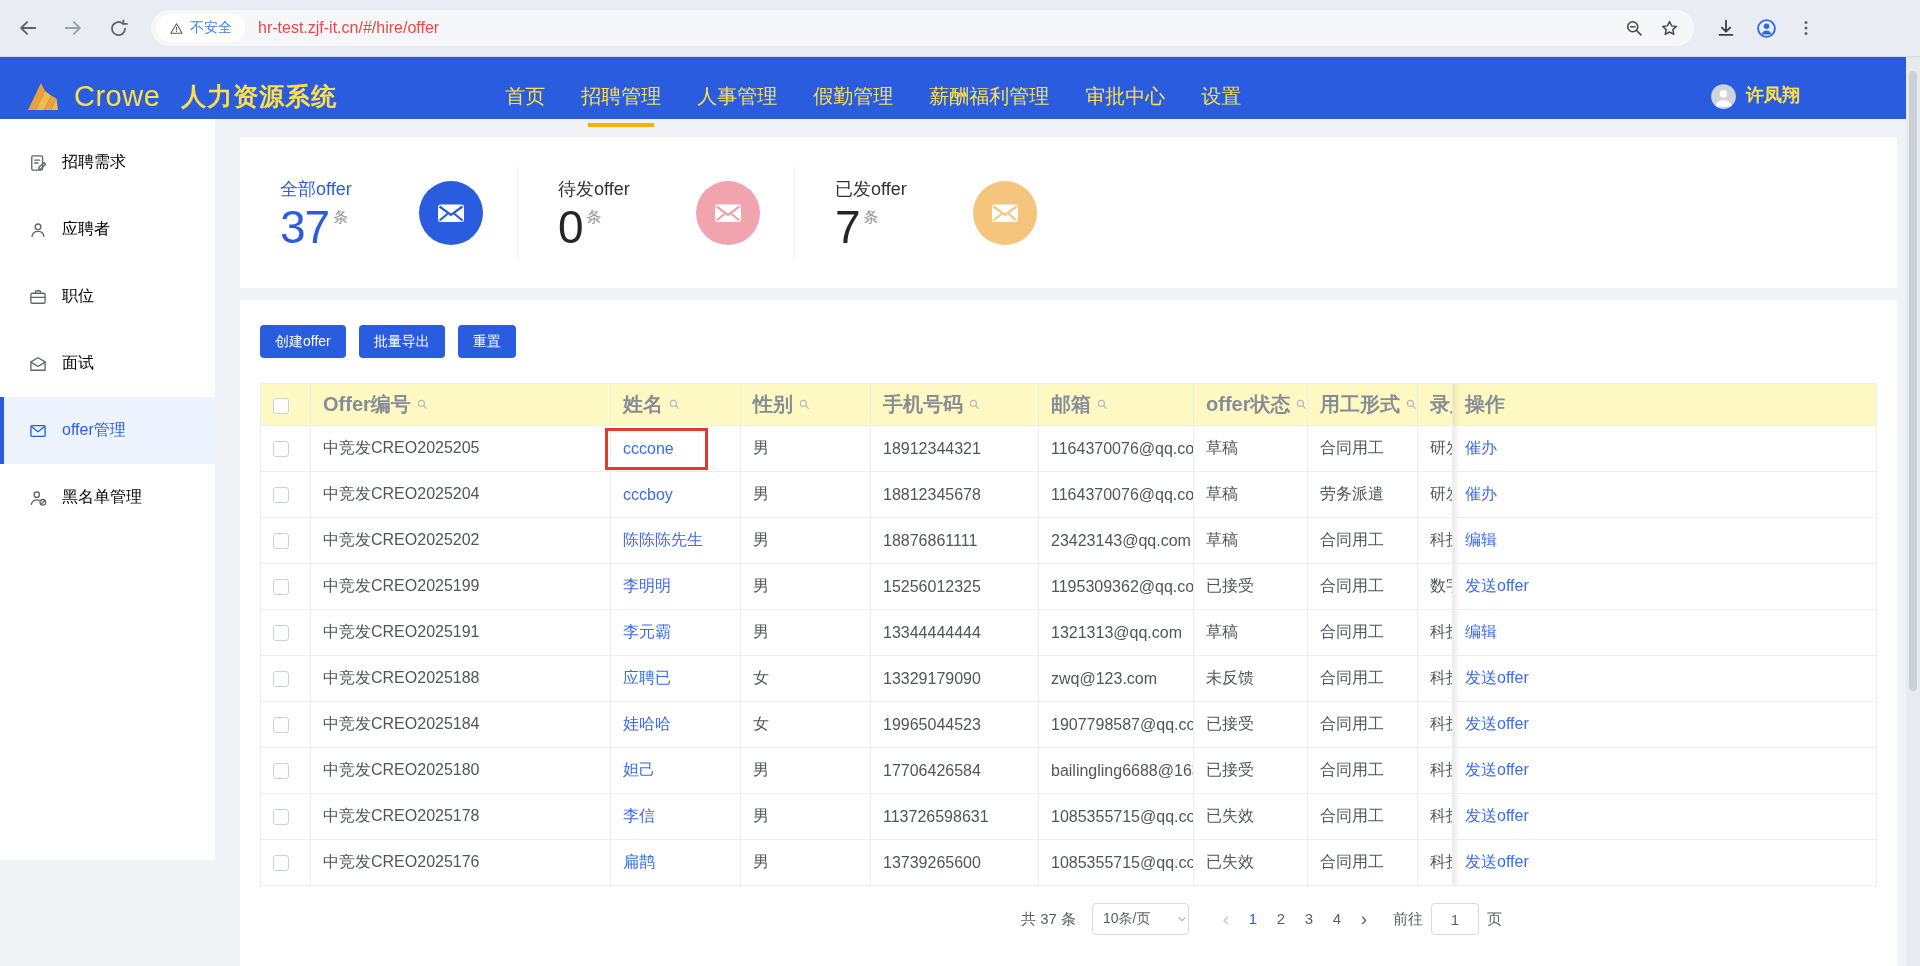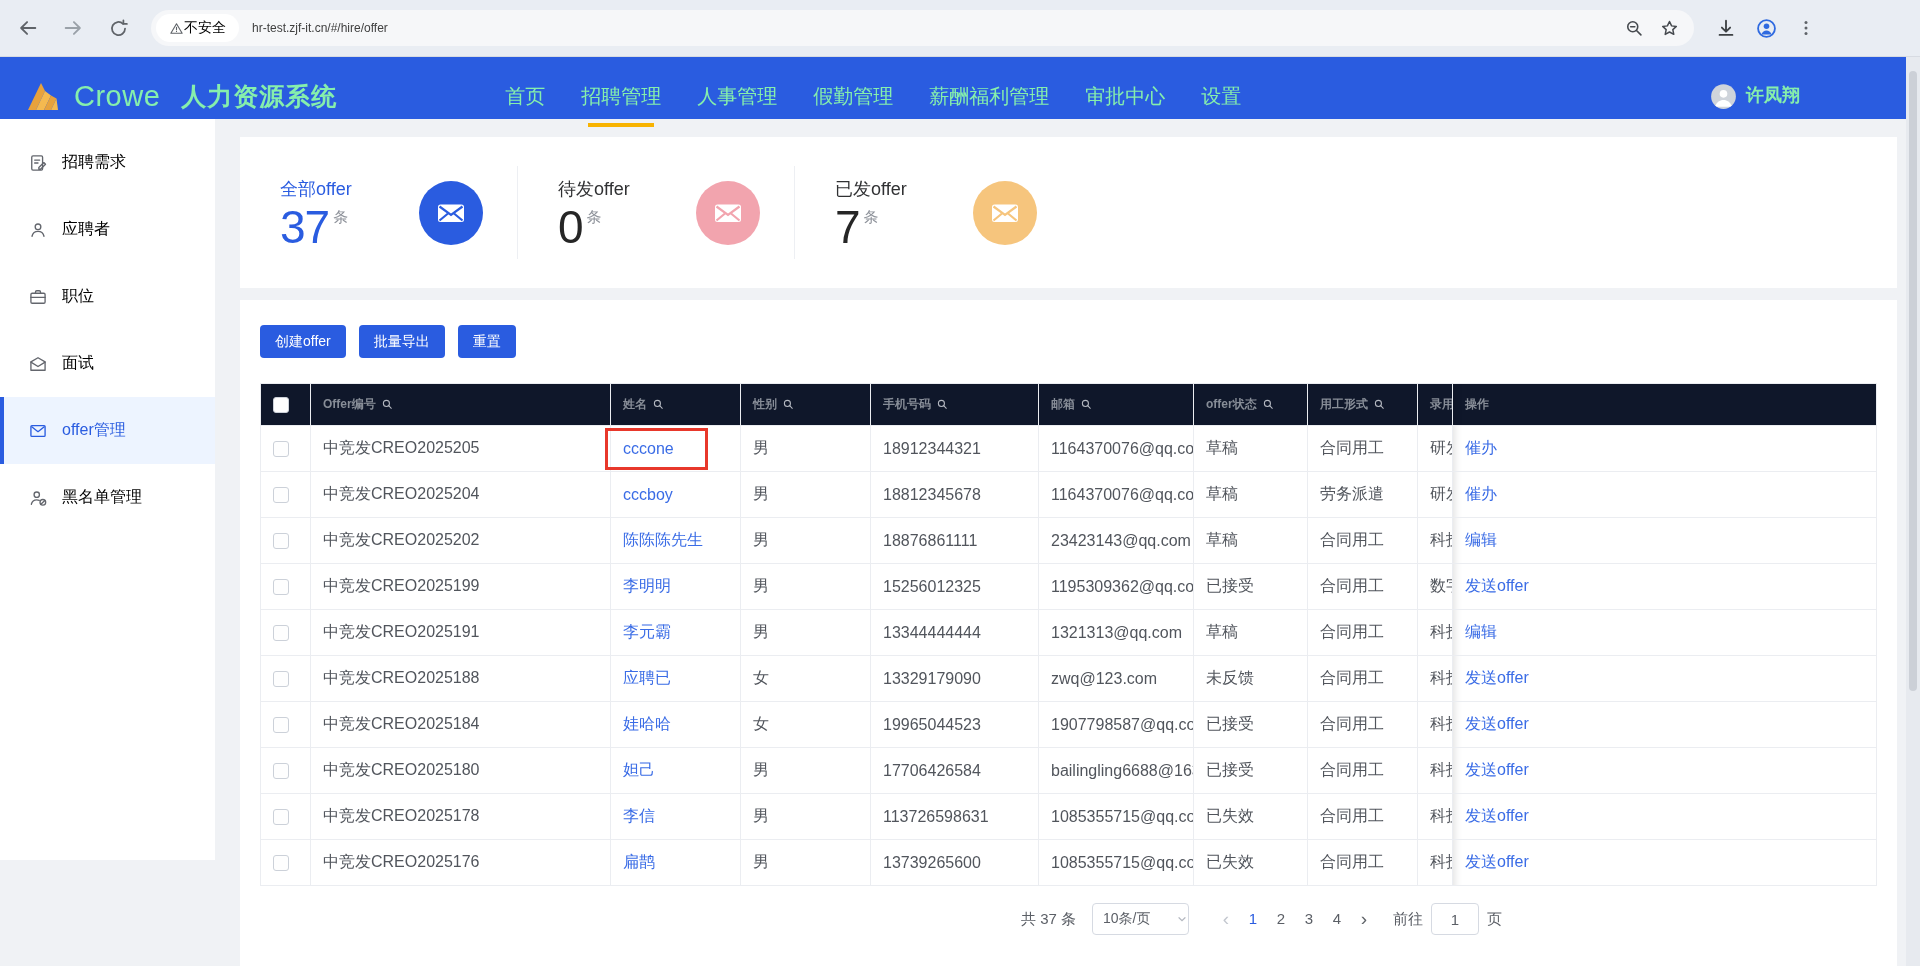--- a/index.html
+++ b/index.html
@@ -4,28 +4,28 @@
 <style>
   * { margin:0; padding:0; box-sizing:border-box; }
   html,body { width:1920px; height:966px; overflow:hidden; }
   body { font-family:"Liberation Sans","DejaVu Sans",sans-serif; background:#f0f2f5; color:#51555c; }
   svg { display:block; }
 
   
   .chrome { height:57px; background:#e9edf3; border-bottom:1px solid #d7dbe2; display:flex; align-items:center; padding:0 0 0 16px; }
   .cicon { width:24px; height:24px; display:flex; align-items:center; justify-content:center; margin-right:21px; cursor:pointer; }
   .omnibox { flex:0 0 auto; width:1543px; height:36px; background:#f6f7f9; border-radius:18px; display:flex; align-items:center; padding:0 14px 0 5px; }
-  .sec-chip { height:28px; background:#ffffff; border-radius:14px; display:flex; align-items:center; padding:0 13px; color:#000000; font-size:14px; }
-  .url { margin-left:13px; font-size:12px; color:#404040; flex:1; }
+  .sec-chip { height:28px; background:#ffffff; border-radius:14px; display:flex; align-items:center; gap:6px; padding:0 13px; color:#3b82f6; font-size:14px; }
+  .url { margin-left:13px; font-size:16px; color:#ef4444; flex:1; }
   .omni-right { display:flex; align-items:center; gap:15px; }
   .after-pill { display:flex; align-items:center; margin-left:20px; }
   .after-pill .cicon { margin-right:16px; }
 
   
-  .navbar { height:62px; background:#2a5ce0; display:flex; align-items:center; padding:16px 120px 0 27px; color:#86efac; }
+  .navbar { height:62px; background:#2a5ce0; display:flex; align-items:center; padding:16px 120px 0 27px; color:#fde047; }
   .brand { display:flex; align-items:center; gap:11px; }
   .brand-name { font-size:29px; letter-spacing:.5px; font-weight:400; }
   .app-name { font-size:25px; font-weight:bold; margin-left:10px; letter-spacing:1px; }
   .main-nav { display:flex; margin-left:150px; height:62px; }
   .nav-item { position:relative; font-size:20px; padding:0 18px; display:flex; align-items:center; cursor:pointer; white-space:nowrap; }
   .nav-item.active::after { content:""; position:absolute; left:50%; transform:translateX(-50%); bottom:0; width:66px; height:4px; background:#f8b301; }
   .nav-user { margin-left:auto; display:flex; align-items:flex-start; gap:9px; }
   .nav-user .uname { font-size:18px; font-weight:bold; }
 
   
@@ -48,21 +48,21 @@
   .stat-circle { width:64px; height:64px; border-radius:50%; display:flex; align-items:center; justify-content:center; flex:none; }
 
   
   .table-card { background:#fff; margin-top:12px; height:666px; padding:25px 20px 0 20px; }
   .btn-row { display:flex; gap:13px; }
   .btn { background:#2a5ce0; color:#fff; border:none; border-radius:4px; height:33px; padding:0 15px; font-size:14px; font-family:inherit; cursor:pointer; }
 
   .tbl-wrap { margin-top:25px; position:relative; }
   table { width:100%; border-collapse:collapse; table-layout:fixed; font-size:16px; }
   th, td { border:1px solid #ebedf1; text-align:left; padding:0 0 0 12px; overflow:hidden; white-space:nowrap; }
-  th { height:42px; background:#0f172a; color:#878d97; font-weight:bold; font-size:12px; }
+  th { height:42px; background:#fef9c3; color:#878d97; font-weight:bold; font-size:20px; }
   td { height:46px; color:#51555c; }
   th .th-inner { display:flex; align-items:center; gap:5px; }
   th.col-action, td.col-action { box-shadow:inset 10px 0 9px -9px rgba(0,0,0,.14); }
   td.col-dept, th.col-dept { border-right:none; }
   .cb { width:16px; height:16px; border:1px solid #ccd1d9; border-radius:3px; background:#fefefe; display:inline-block; vertical-align:middle; cursor:pointer; }
   a.cell-link { color:#3a6ce6; text-decoration:none; cursor:pointer; }
   .red-box { position:absolute; left:345px; top:45px; width:103px; height:42px; border:3px solid #e8382b; pointer-events:none; }
 
   
   .pager { margin-top:17px; display:flex; align-items:center; justify-content:flex-end; padding-right:375px; font-size:15px; color:#5b5f66; }

